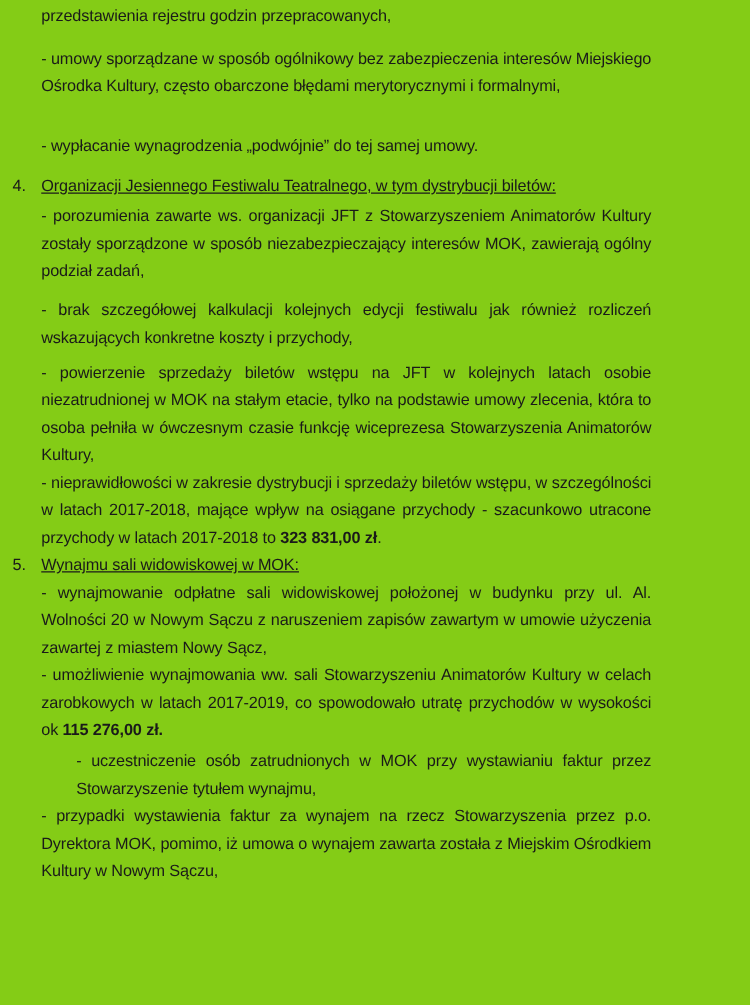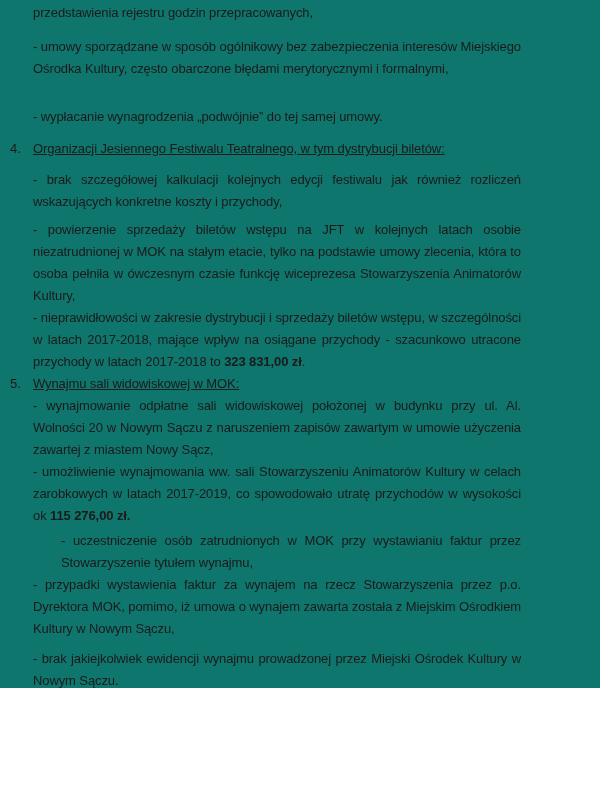--- a/index.html
+++ b/index.html
@@ -13,23 +13,23 @@
     overflow: hidden;
     font-family: "Liberation Sans", sans-serif;
     font-size: 13px;
     line-height: 22px;
     letter-spacing: -0.1px;
     color: #1a1a1a;
   }
   .page {
     box-sizing: border-box;
     width: 600px;
-    height: 688px;
+    height: 804px;
     padding-top: 2px;
-    background: #0f766e;
+    background: #84cc16;
   }
   .para {
     margin: 0;
     text-align: justify;
   }
   .intro .para {
     margin-left: 33px;
     width: 488px;
   }
   .intro .p2 { margin-top: 12px; }
@@ -67,31 +67,31 @@
   <div class="intro">
     <p class="para p1">przedstawienia rejestru godzin przepracowanych,</p>
     <p class="para p2">- umowy sporządzane w sposób ogólnikowy bez zabezpieczenia interesów Miejskiego Ośrodka Kultury, często obarczone błędami merytorycznymi i formalnymi,</p>
     <p class="para p3">- wypłacanie wynagrodzenia „podwójnie” do tej samej umowy.</p>
   </div>
 
   <div class="item item-4">
     <div class="item-number">4.</div>
     <div class="item-body">
       <p class="para heading"><span class="u">Organizacji Jesiennego Festiwalu Teatralnego, w tym dystrybucji biletów:</span></p>
+      <p class="para mt2">- porozumienia zawarte ws. organizacji JFT z Stowarzyszeniem Animatorów Kultury zostały sporządzone w sposób niezabezpieczający interesów MOK, zawierają ogólny podział zadań,</p>
       <p class="para mt9">- brak szczegółowej kalkulacji kolejnych edycji festiwalu jak również rozliczeń wskazujących konkretne koszty i przychody,</p>
       <p class="para mt11">- powierzenie sprzedaży biletów wstępu na JFT w kolejnych latach osobie niezatrudnionej w MOK na stałym etacie, tylko na podstawie umowy zlecenia, która to osoba pełniła w ówczesnym czasie funkcję wiceprezesa Stowarzyszenia Animatorów Kultury,</p>
       <p class="para"><span>- nieprawidłowości w zakresie dystrybucji i sprzedaży biletów wstępu, w szczególności w latach 2017-2018, mające wpływ na osiągane przychody - szacunkowo utracone przychody w latach 2017-2018 to </span><strong class="amount">323 831,00 zł</strong><span>.</span></p>
     </div>
   </div>
 
   <div class="item item-5">
     <div class="item-number">5.</div>
     <div class="item-body">
       <p class="para heading"><span class="u">Wynajmu sali widowiskowej w MOK:</span></p>
       <p class="para">- wynajmowanie odpłatne sali widowiskowej położonej w budynku przy ul. Al. Wolności 20 w Nowym Sączu z naruszeniem zapisów zawartym w umowie użyczenia zawartej z miastem Nowy Sącz,</p>
       <p class="para"><span>- umożliwienie wynajmowania ww. sali Stowarzyszeniu Animatorów Kultury w celach zarobkowych w latach 2017-2019, co spowodowało utratę przychodów w wysokości ok </span><strong class="amount">115 276,00 zł.</strong><span></span></p>
       <p class="para mt3">- uczestniczenie osób zatrudnionych w MOK przy wystawianiu faktur przez Stowarzyszenie tytułem wynajmu,</p>
       <p class="para">- przypadki wystawienia faktur za wynajem na rzecz Stowarzyszenia przez p.o. Dyrektora MOK, pomimo, iż umowa o wynajem zawarta została z Miejskim Ośrodkiem Kultury w Nowym Sączu,</p>
-      <p class="para mt8">- brak jakiejkolwiek ewidencji wynajmu prowadzonej przez Miejski Ośrodek Kultury w Nowym Sączu.</p>
     </div>
   </div>
 
 </div>
 
 </body></html>

